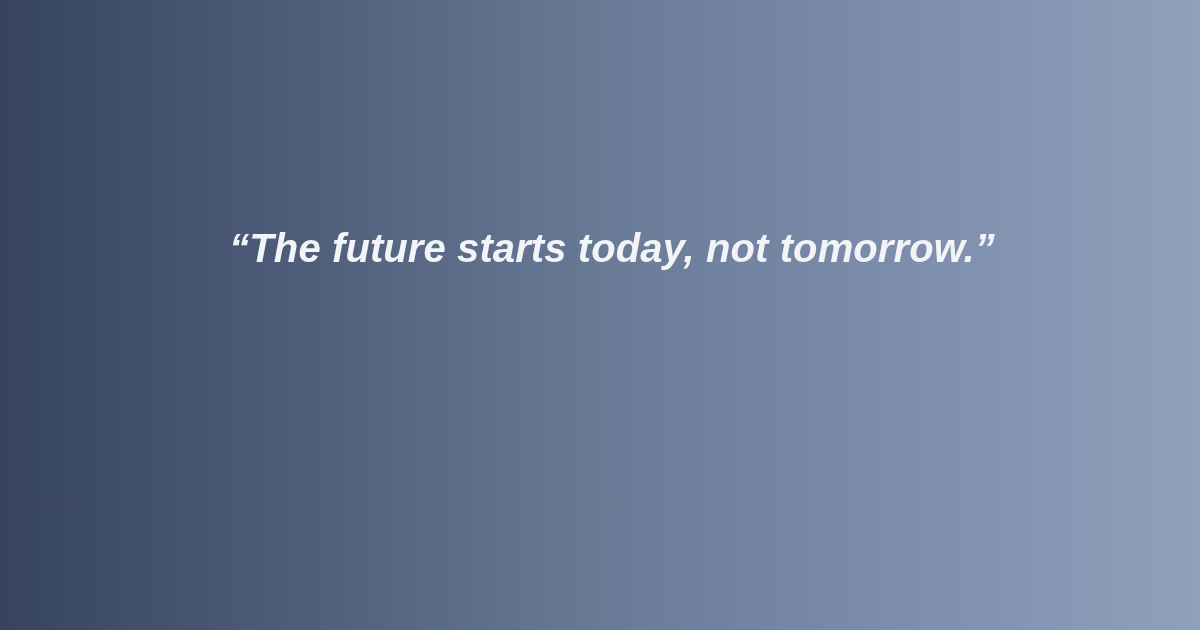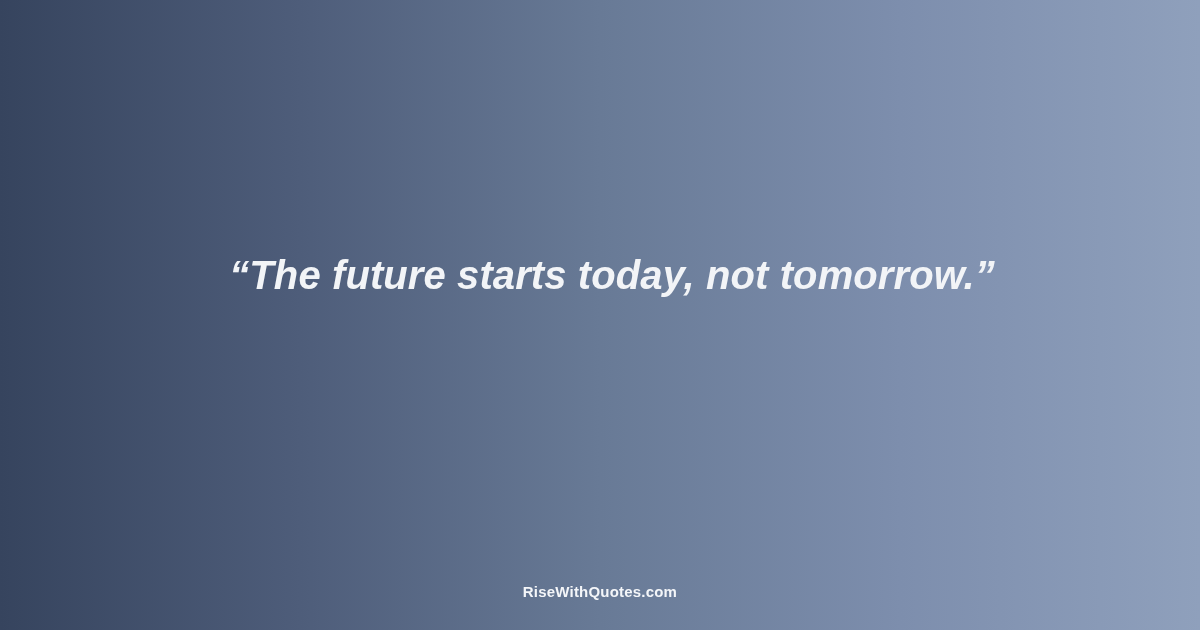--- a/index.html
+++ b/index.html
@@ -32,21 +32,21 @@
     display: flex;
     flex-direction: column;
     align-items: center;
     justify-content: center;
   }
 
   #quote-text {
     position: absolute;
     left: 0;
     right: 0;
-    top: 247px;
+    top: 220px;
     margin: 0;
     text-align: center;
     font-family: "Liberation Sans", sans-serif;
     font-style: italic;
     font-weight: 600;
     font-size: 40px;
     line-height: 56px;
     letter-spacing: 0.1px;
     color: #f2f4f7;
     white-space: nowrap;
@@ -71,15 +71,14 @@
     white-space: nowrap;
   }
 </style>
 </head>
 <body>
 
 <div id="quote-card">
 
   <p id="quote-text">“The future starts today, not tomorrow.”</p>
 
-  <p id="brand-footer">RiseWithQuotes.com</p>
 
 </div>
 
 </body></html>

